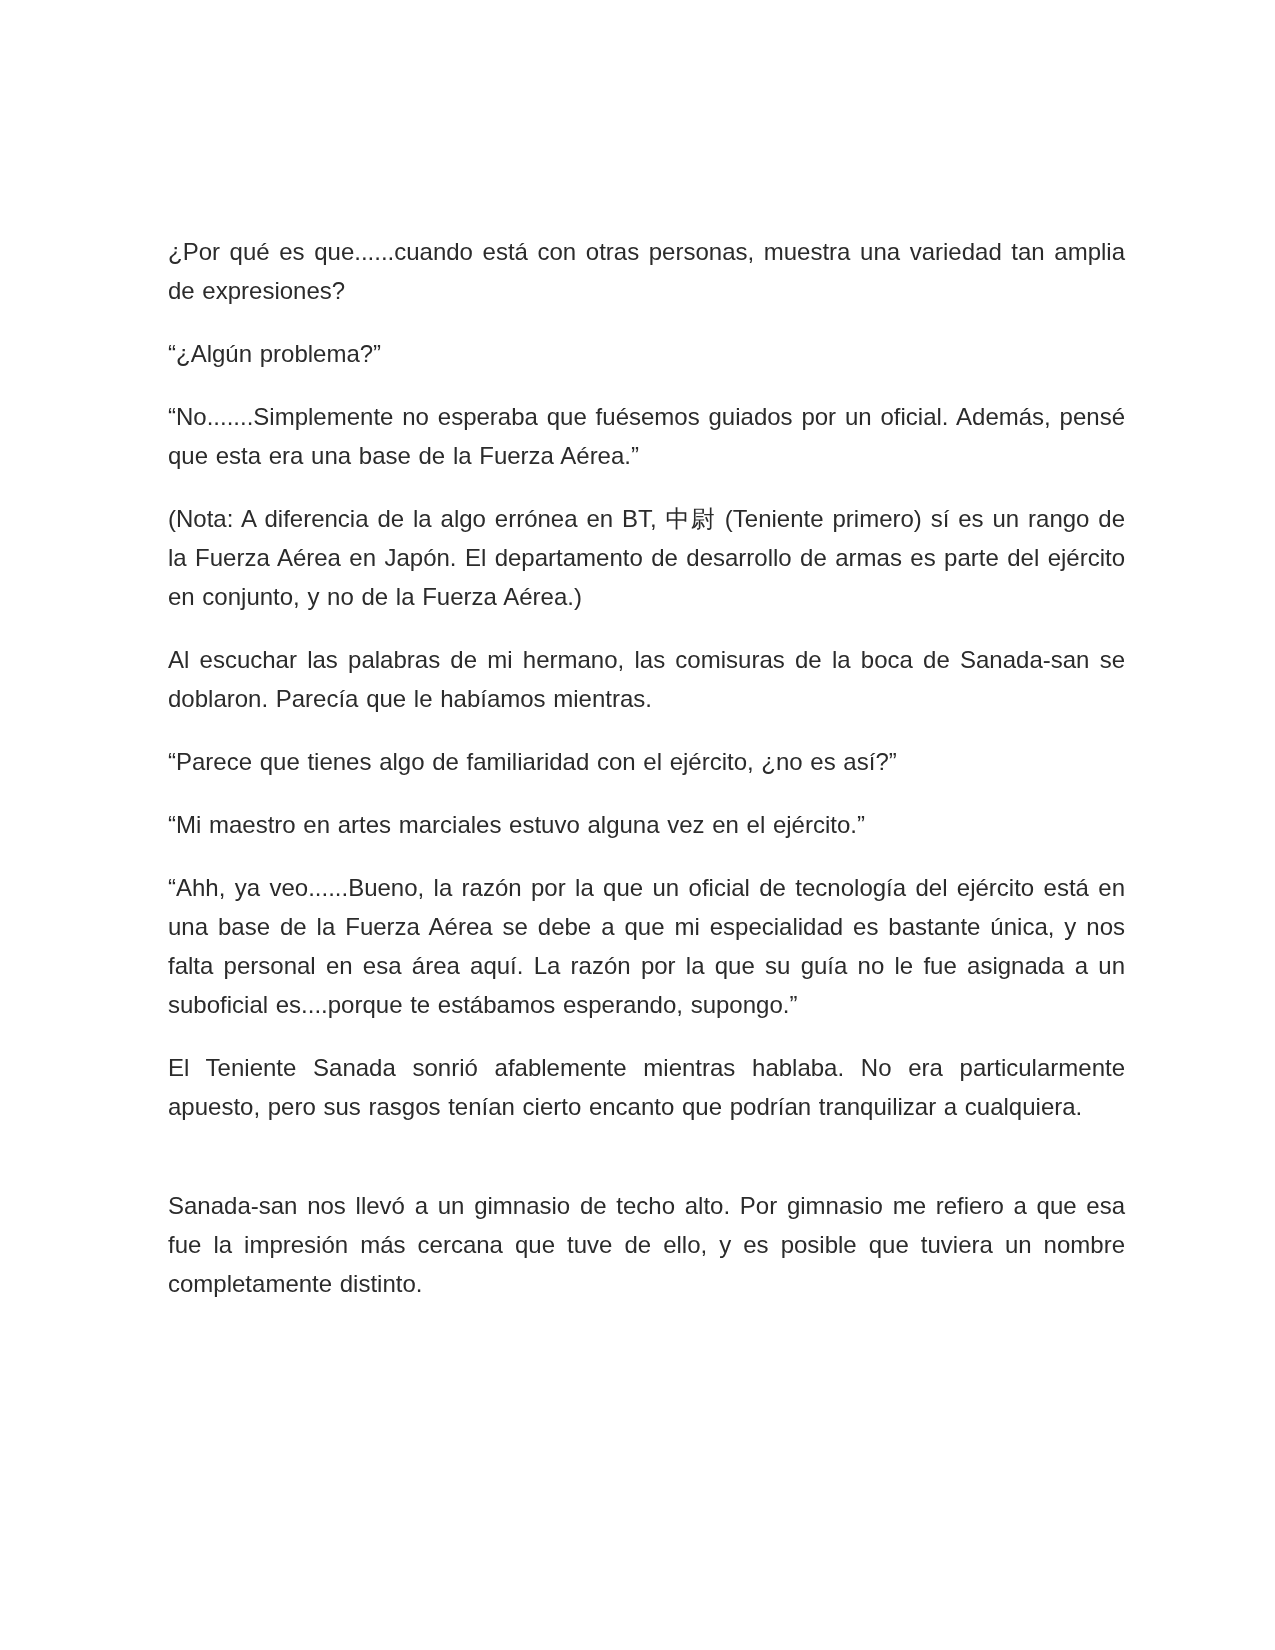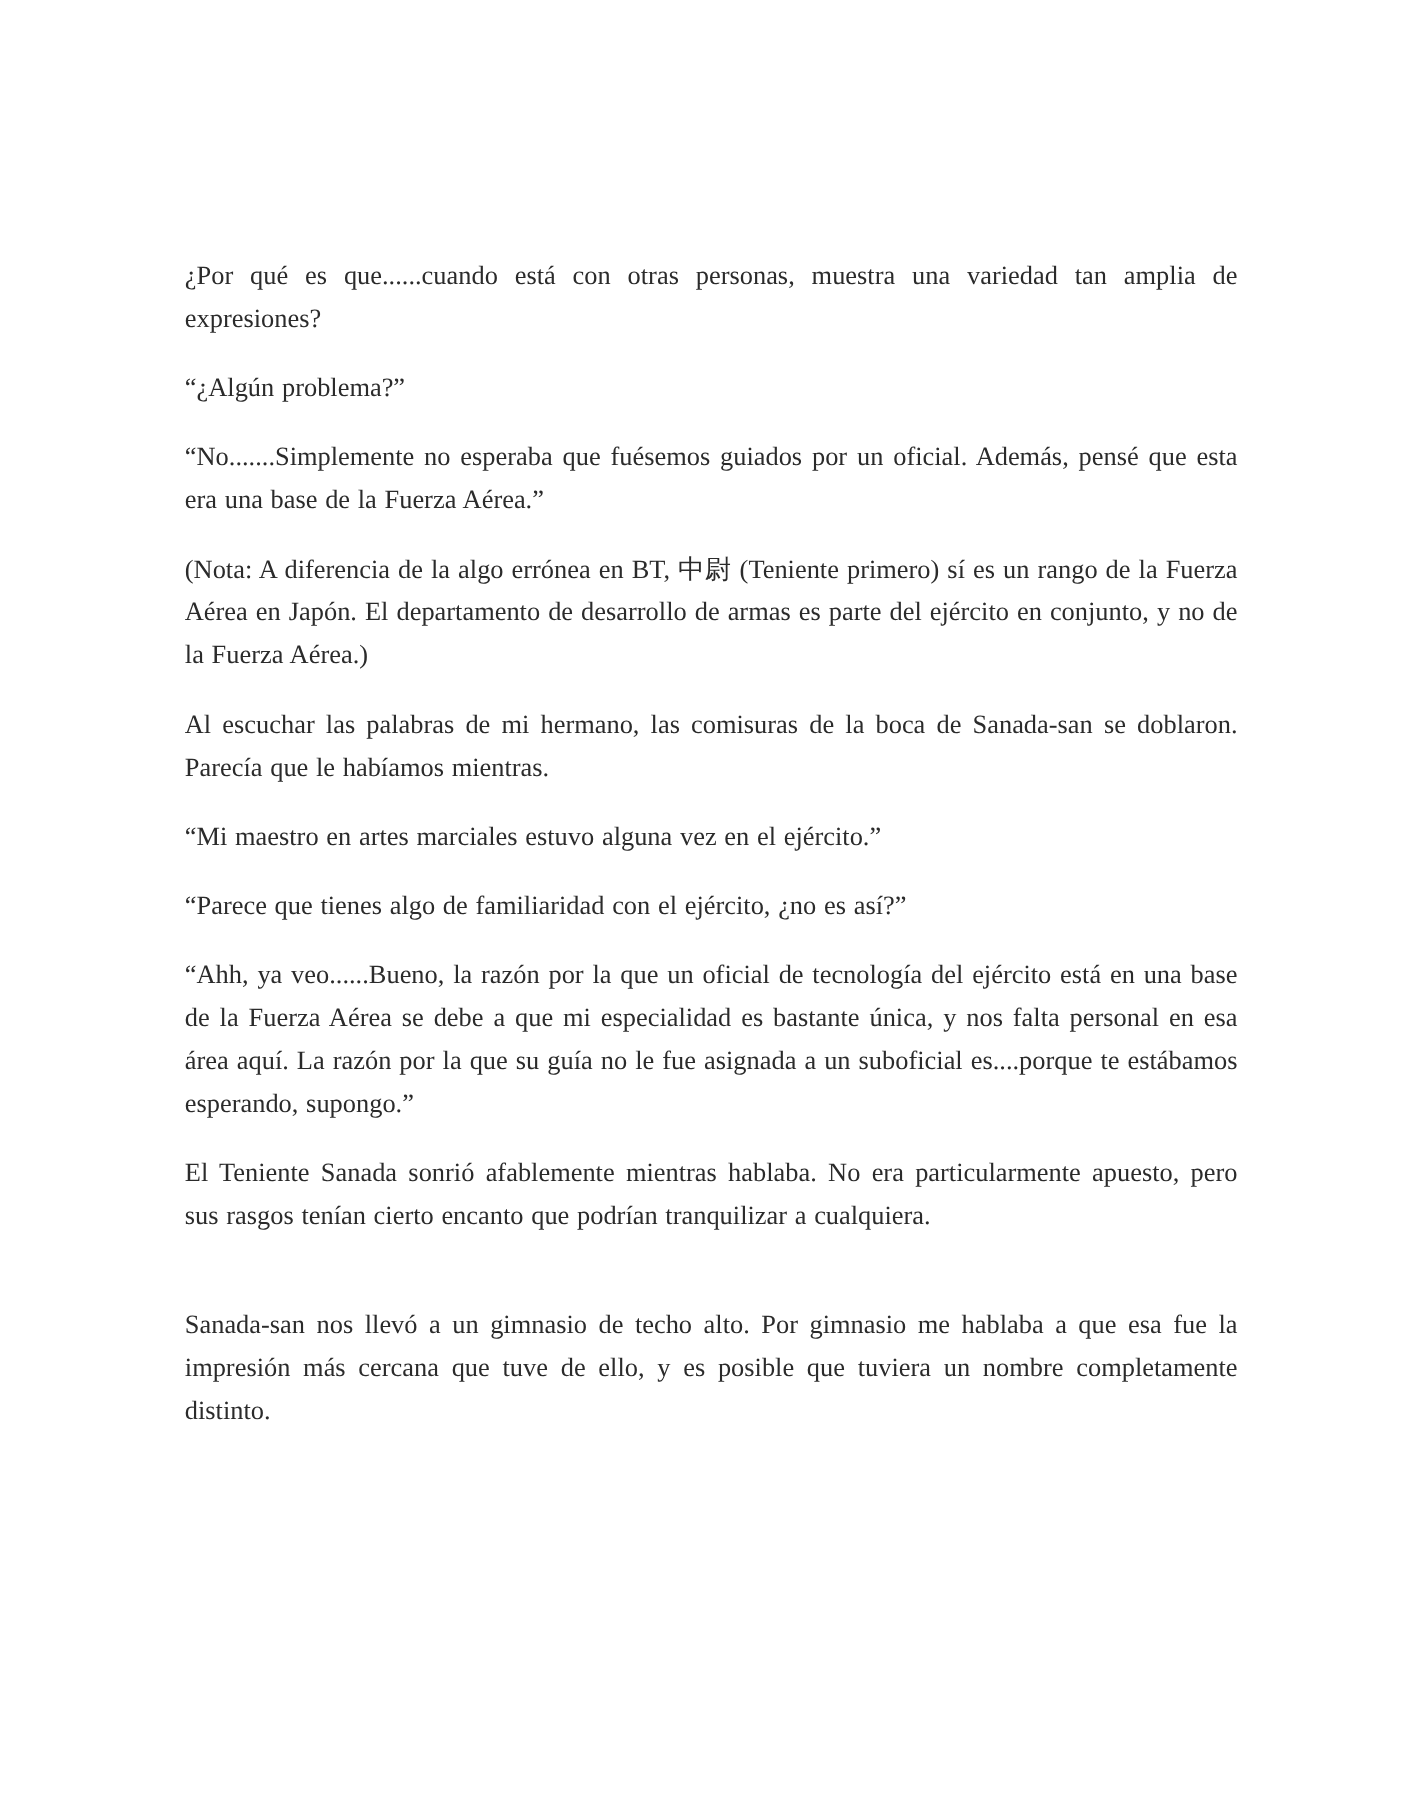--- a/index.html
+++ b/index.html
@@ -25,36 +25,35 @@
     width: 957px;
   }
   .para {
     margin: 0 0 24px 0;
     font-size: 24px;
     line-height: 39px;
     text-align: justify;
     text-justify: inter-word;
     letter-spacing: 0px;
     word-spacing: 1px;
-    font-family: Liberation Serif, serif;
   }
   .scene-break {
     height: 36px;
   }
 </style>
 </head>
 <body>
 
 <div class="page">
   <div class="text-block">
     <p class="para">¿Por qué es que......cuando está con otras personas, muestra una variedad tan amplia de expresiones?</p>
     <p class="para">“¿Algún problema?”</p>
     <p class="para">“No.......Simplemente no esperaba que fuésemos guiados por un oficial. Además, pensé que esta era una base de la Fuerza Aérea.”</p>
     <p class="para">(Nota: A diferencia de la algo errónea en BT, 中尉 (Teniente primero) sí es un rango de la Fuerza Aérea en Japón. El departamento de desarrollo de armas es parte del ejército en conjunto, y no de la Fuerza Aérea.)</p>
     <p class="para">Al escuchar las palabras de mi hermano, las comisuras de la boca de Sanada-san se doblaron. Parecía que le habíamos mientras.</p>
+    <p class="para">“Parece que tienes algo de familiaridad con el ejército, ¿no es así?”</p>
     <p class="para">“Mi maestro en artes marciales estuvo alguna vez en el ejército.”</p>
-    <p class="para">“Parece que tienes algo de familiaridad con el ejército, ¿no es así?”</p>
     <p class="para">“Ahh, ya veo......Bueno, la razón por la que un oficial de tecnología del ejército está en una base de la Fuerza Aérea se debe a que mi especialidad es bastante única, y nos falta personal en esa área aquí. La razón por la que su guía no le fue asignada a un suboficial es....porque te estábamos esperando, supongo.”</p>
     <p class="para">El Teniente Sanada sonrió afablemente mientras hablaba. No era particularmente apuesto, pero sus rasgos tenían cierto encanto que podrían tranquilizar a cualquiera.</p>
     <div class="scene-break"></div>
-    <p class="para">Sanada-san nos llevó a un gimnasio de techo alto. Por gimnasio me hablaba a que esa fue la impresión más cercana que tuve de ello, y es posible que tuviera un nombre completamente distinto.</p>
+    <p class="para">Sanada-san nos llevó a un gimnasio de techo alto. Por gimnasio me refiero a que esa fue la impresión más cercana que tuve de ello, y es posible que tuviera un nombre completamente distinto.</p>
   </div>
 </div>
 
 </body></html>

